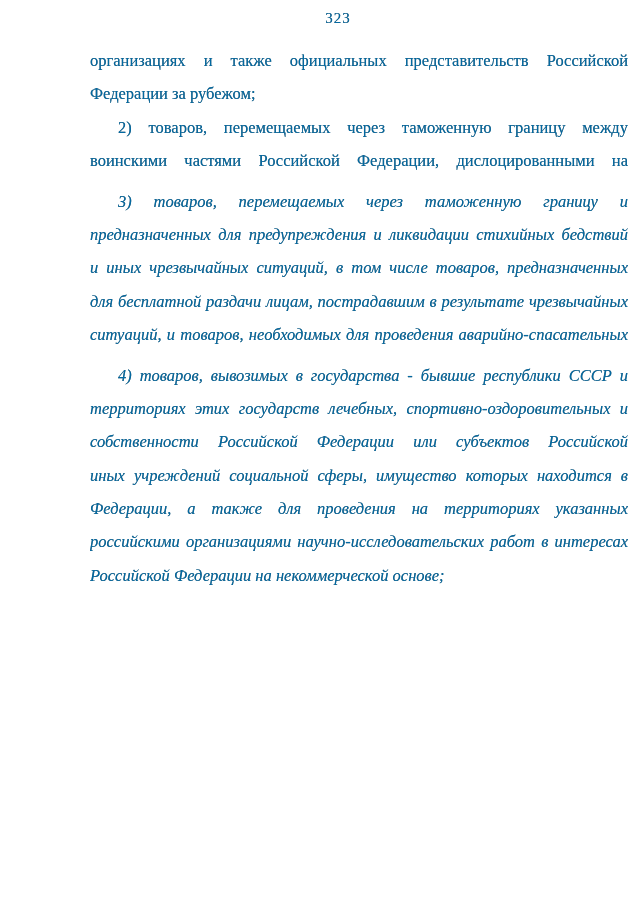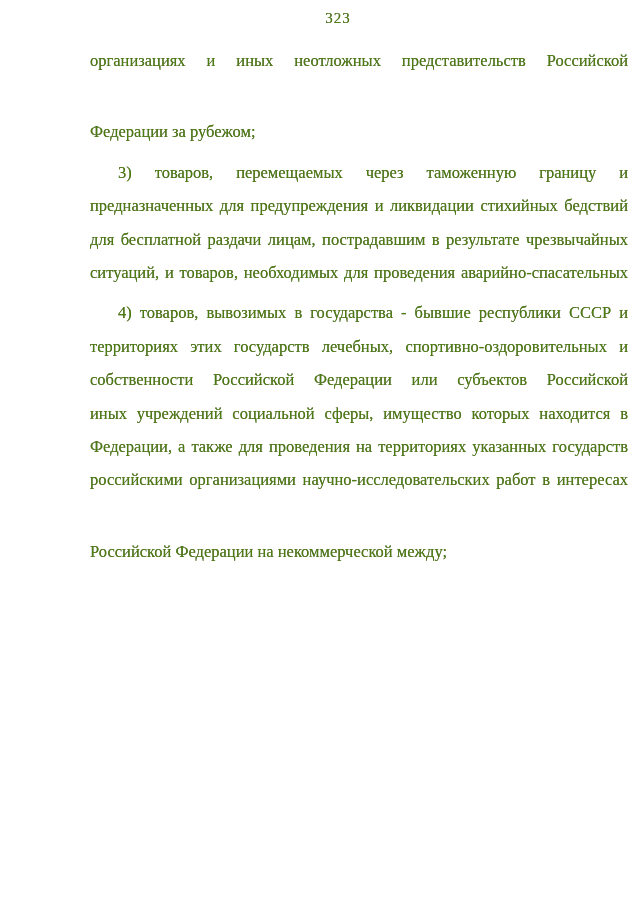--- a/index.html
+++ b/index.html
@@ -8,21 +8,21 @@
     background: #ffffff;
     width: 640px;
     height: 900px;
     overflow: hidden;
   }
   .page {
     position: relative;
     width: 640px;
     height: 900px;
     background: #ffffff;
-    color: #4d7c0f;
+    color: #0369a1;
     font-family: "Liberation Serif", "DejaVu Serif", serif;
   }
   .page-number {
     position: absolute;
     top: 10px;
     left: 0;
     width: 640px;
     text-align: center;
     transform: translateX(18px);
     font-size: 15px;
@@ -33,60 +33,63 @@
     position: absolute;
     top: 44px;
     left: 90px;
     width: 538px;
   }
   .para {
     margin: 0;
   }
   .para.gap {
     margin-top: 7px;
+    font-style: italic;
   }
   .line {
     height: 33.4px;
     line-height: 33.4px;
     font-size: 16.5px;
     text-align: justify;
     text-align-last: justify;
     white-space: normal;
     overflow: hidden;
     text-shadow: 0 0 0.3px rgba(0,0,0,0.55);
   }
   .line.last {
     text-align-last: left;
-    margin-top: 38px;
   }
   .line.indent {
     padding-left: 28px;
   }
 </style>
 </head>
 <body>
 
 <div class="page">
   <div class="page-number">323</div>
   <div class="text-block" id="paragraphs-container">
       <div class="para">
-        <div class="line">организациях и иных неотложных представительств Российской</div>
+        <div class="line">организациях и также официальных представительств Российской</div>
         <div class="line last">Федерации за рубежом;</div>
       </div>
       <div class="para">
+        <div class="line indent">2) товаров, перемещаемых через таможенную границу между</div>
+        <div class="line">воинскими частями Российской Федерации, дислоцированными на</div>
       </div>
       <div class="para gap">
         <div class="line indent">3) товаров, перемещаемых через таможенную границу и</div>
         <div class="line">предназначенных для предупреждения и ликвидации стихийных бедствий</div>
+        <div class="line">и иных чрезвычайных ситуаций, в том числе товаров, предназначенных</div>
         <div class="line">для бесплатной раздачи лицам, пострадавшим в результате чрезвычайных</div>
         <div class="line">ситуаций, и товаров, необходимых для проведения аварийно-спасательных</div>
       </div>
       <div class="para gap">
         <div class="line indent">4) товаров, вывозимых в государства - бывшие республики СССР и</div>
         <div class="line">территориях этих государств лечебных, спортивно-оздоровительных и</div>
         <div class="line">собственности Российской Федерации или субъектов Российской</div>
         <div class="line">иных учреждений социальной сферы, имущество которых находится в</div>
         <div class="line">Федерации, а также для проведения на территориях указанных государств</div>
         <div class="line">российскими организациями научно-исследовательских работ в интересах</div>
-        <div class="line last">Российской Федерации на некоммерческой между;</div>
+        <div class="line last">Российской Федерации на некоммерческой основе;</div>
       </div>
     </div>
 </div>
 
 </body></html>

